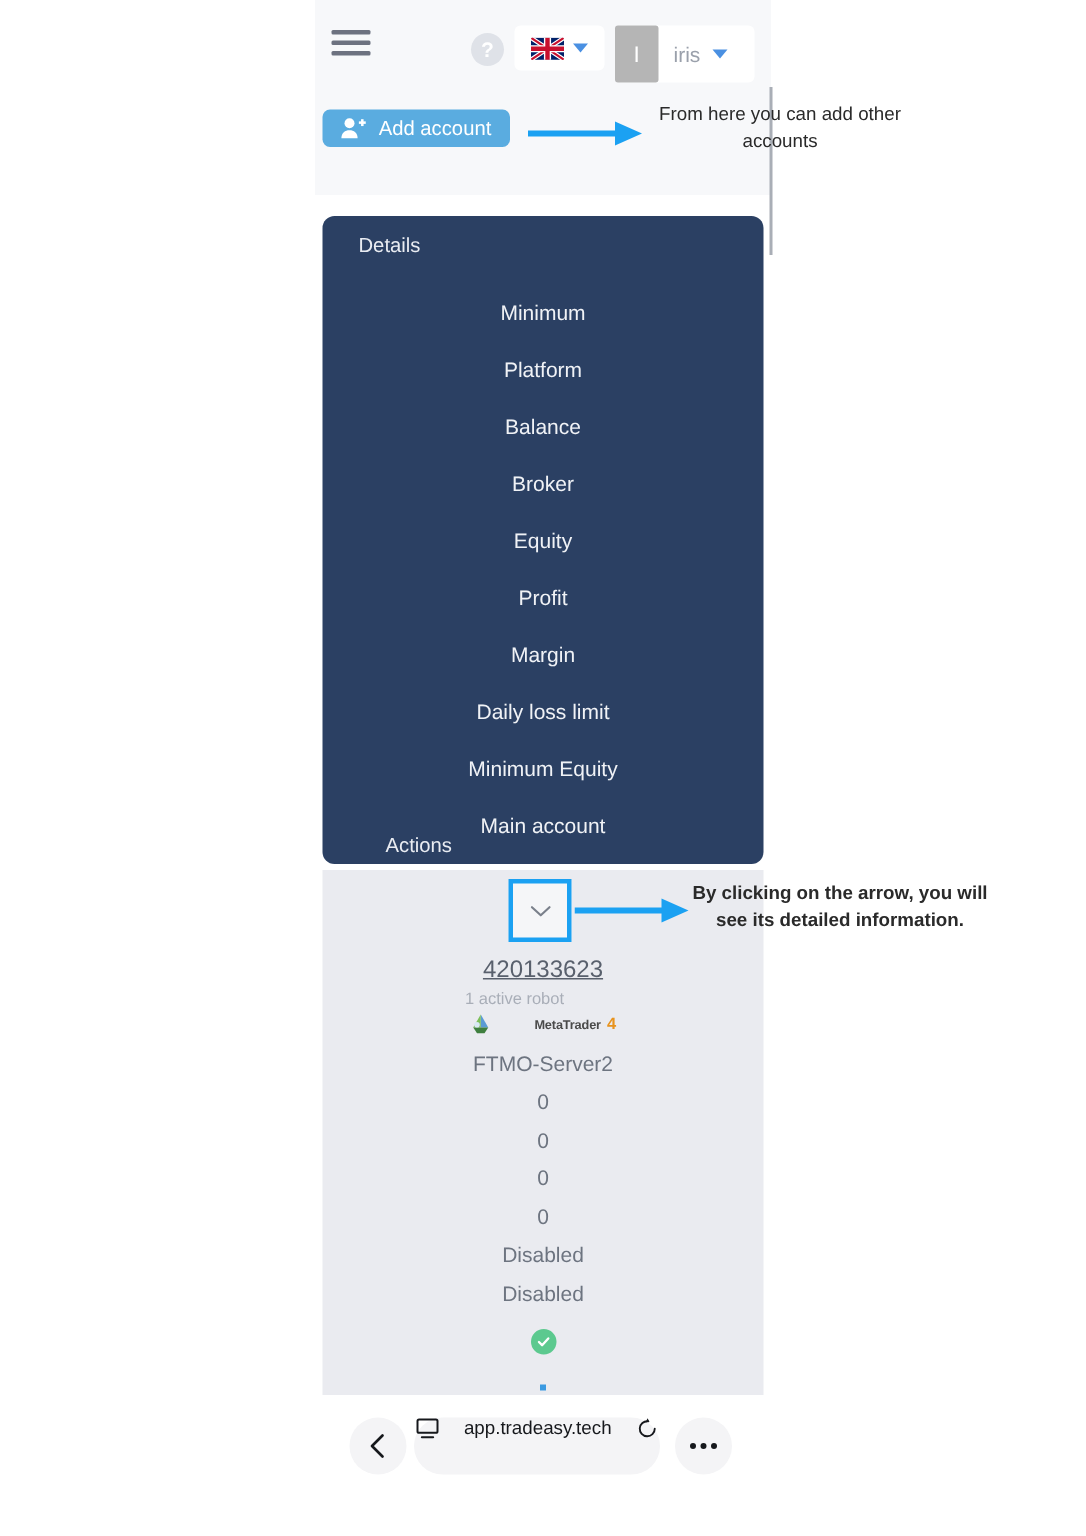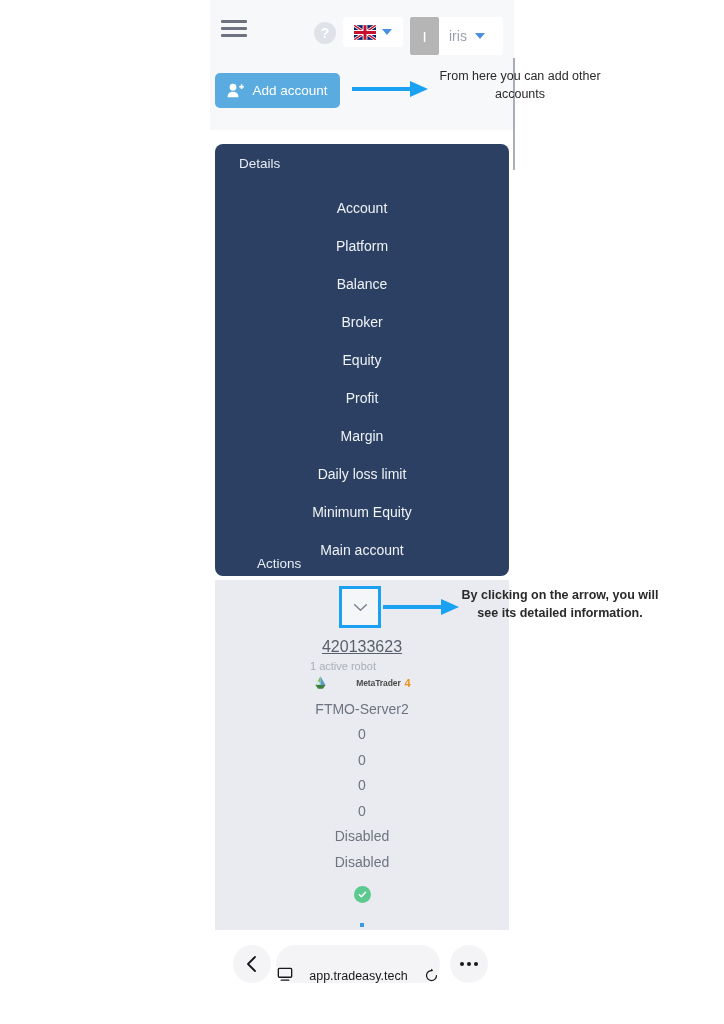--- a/index.html
+++ b/index.html
@@ -54,21 +54,21 @@
   }
   .username{
     color:#9aa0ab;font-size:14px;margin-left:10px;margin-right:8px;
   }
   
   .addrow{
     position:absolute;left:0;top:58px;width:304px;height:72px;
     background:#f7f8fa;
   }
   .add-btn{
-    position:absolute;left:5px;top:15px;width:125px;height:35px;
+    position:absolute;left:5px;top:15px;width:125px;height:25px;
     background:#5aace0;border:none;border-radius:5px;color:#ffffff;
     font-size:13.5px;font-family:"Liberation Sans", sans-serif;
     display:flex;align-items:center;justify-content:center;gap:8px;
     cursor:pointer;
   }
   .add-icon{display:block;}
   
   .detail-panel{
     position:absolute;left:5px;top:144px;width:294px;height:432px;
     background:#2b4063;border-radius:8px;
@@ -138,21 +138,21 @@
     background:#ffffff;
   }
   .bb-back{
     position:absolute;left:23px;top:15px;width:38px;height:38px;
     background:#f4f4f6;border-radius:50%;
     display:flex;align-items:center;justify-content:center;cursor:pointer;
   }
   .bb-url{
     position:absolute;left:66px;top:15px;width:164px;height:38px;
     background:#f4f4f6;border-radius:19px;
-    display:flex;align-items:flex-end;justify-content:center;gap:16px;
+    display:flex;align-items:flex-start;justify-content:center;gap:16px;
     cursor:pointer;
   }
   .bb-url-text{font-size:12.5px;color:#16181c;}
   .bb-more{
     position:absolute;left:240px;top:15px;width:38px;height:38px;
     background:#f4f4f6;border-radius:50%;
     display:flex;align-items:center;justify-content:center;gap:3px;
     cursor:pointer;
   }
   .bb-more i{display:block;width:4px;height:4px;border-radius:50%;background:#16181c;}
@@ -209,21 +209,21 @@
         <rect x="14.5" y="3.5" width="5.5" height="2" fill="#ffffff"></rect>
         <rect x="16.25" y="1.75" width="2" height="5.5" fill="#ffffff"></rect>
       </svg>
       <span>Add account</span>
     </button>
   </div>
 
   <div class="detail-panel">
     <div class="detail-title">Details</div>
     <div class="detail-rows">
-      <div class="detail-row">Account</div>
+      <div class="detail-row">Minimum</div>
       <div class="detail-row">Platform</div>
       <div class="detail-row">Balance</div>
       <div class="detail-row">Broker</div>
       <div class="detail-row">Equity</div>
       <div class="detail-row">Profit</div>
       <div class="detail-row">Margin</div>
       <div class="detail-row">Daily loss limit</div>
       <div class="detail-row">Minimum Equity</div>
       <div class="detail-row">Main account</div>
     </div>

